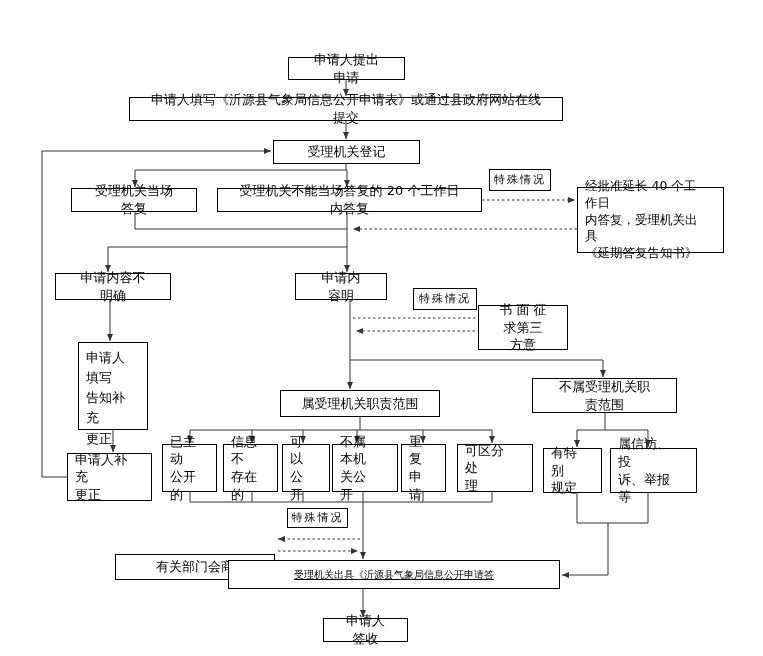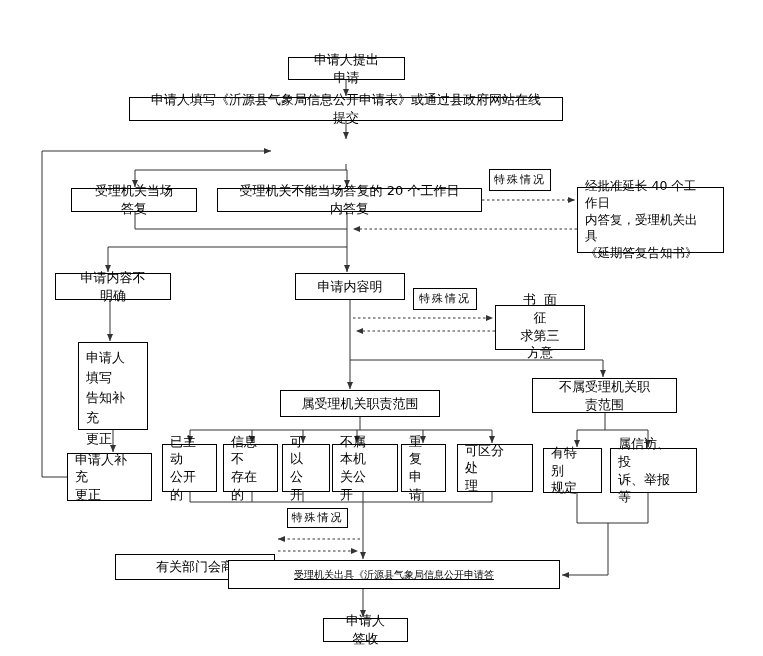--- a/index.html
+++ b/index.html
@@ -86,38 +86,39 @@
 
       <path d="M360,539 H278" marker-end="url(#arr)"></path>
       <path d="M278,551 H358" marker-end="url(#arr)"></path>
     </g>
   </svg>
 
   <div class="node" style="left:288px; top:57px; width:117px; height:23px;">申请人提出申请</div>
 
   <div class="node" style="left:129px; top:97px; width:434px; height:24px;">申请人填写《沂源县气象局信息公开申请表》或通过县政府网站在线提交</div>
 
+  <div class="node" style="left:273px; top:140px; width:147px; height:24px;">受理机关登记</div>
 
   <div class="node" style="left:71px; top:188px; width:126px; height:24px;">受理机关当场答复</div>
 
   <div class="node" style="left:217px; top:188px; width:265px; height:24px;">受理机关不能当场答复的 20 个工作日内答复</div>
 
   <div class="node sm" style="left:489px; top:169px; width:62px; height:22px;">特殊情况</div>
 
   <div class="node left f12" style="left:577px; top:187px; width:147px; height:66px;">经批准延长 40 个工作日
 内答复，受理机关出具
 《延期答复告知书》</div>
 
   <div class="node" style="left:55px; top:273px; width:116px; height:27px;">申请内容不明确</div>
 
-  <div class="node" style="left:295px; top:273px; width:110px; height:27px;">申请内容明</div>
+  <div class="node" style="left:295px; top:273px; width:92px; height:27px;">申请内容明</div>
 
   <div class="node sm" style="left:413px; top:288px; width:64px; height:22px;">特殊情况</div>
 
-  <div class="node" style="left:495px; top:305px; width:90px; height:45px;font-family:Liberation Mono, monospace;">书 面 征
+  <div class="node" style="left:478px; top:305px; width:90px; height:45px;">书 面 征
 求第三方意</div>
 
   <div class="node left top" style="left:78px; top:342px; width:70px; height:88px; line-height:1.55;">申请人填写
 告知补充
 更正</div>
 
   <div class="node left" style="left:67px; top:453px; width:85px; height:48px;">申请人补充
 更正</div>
 
   <div class="node" style="left:280px; top:390px; width:160px; height:27px;">属受理机关职责范围</div>

